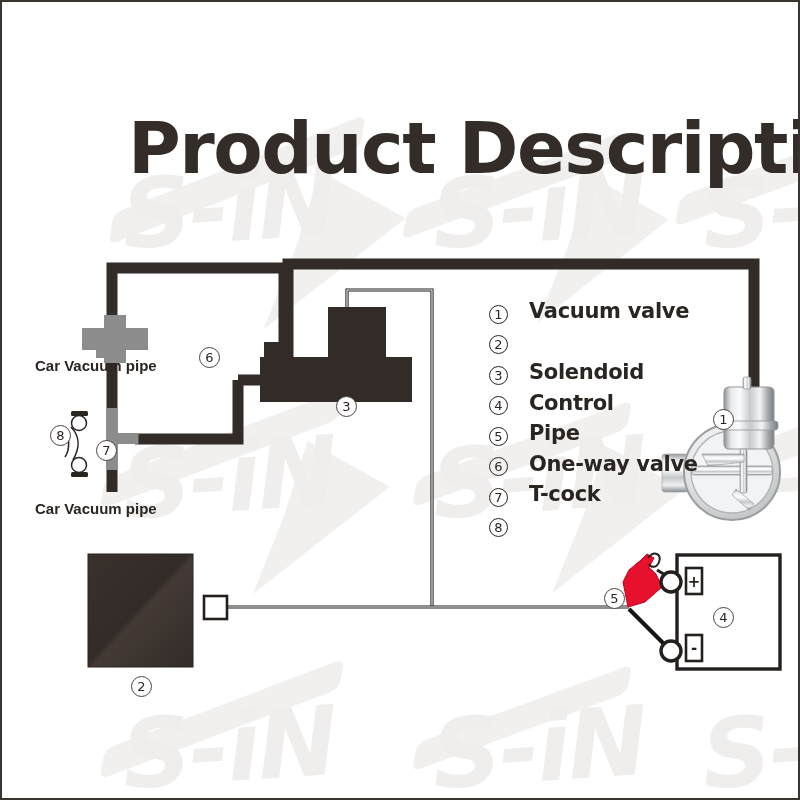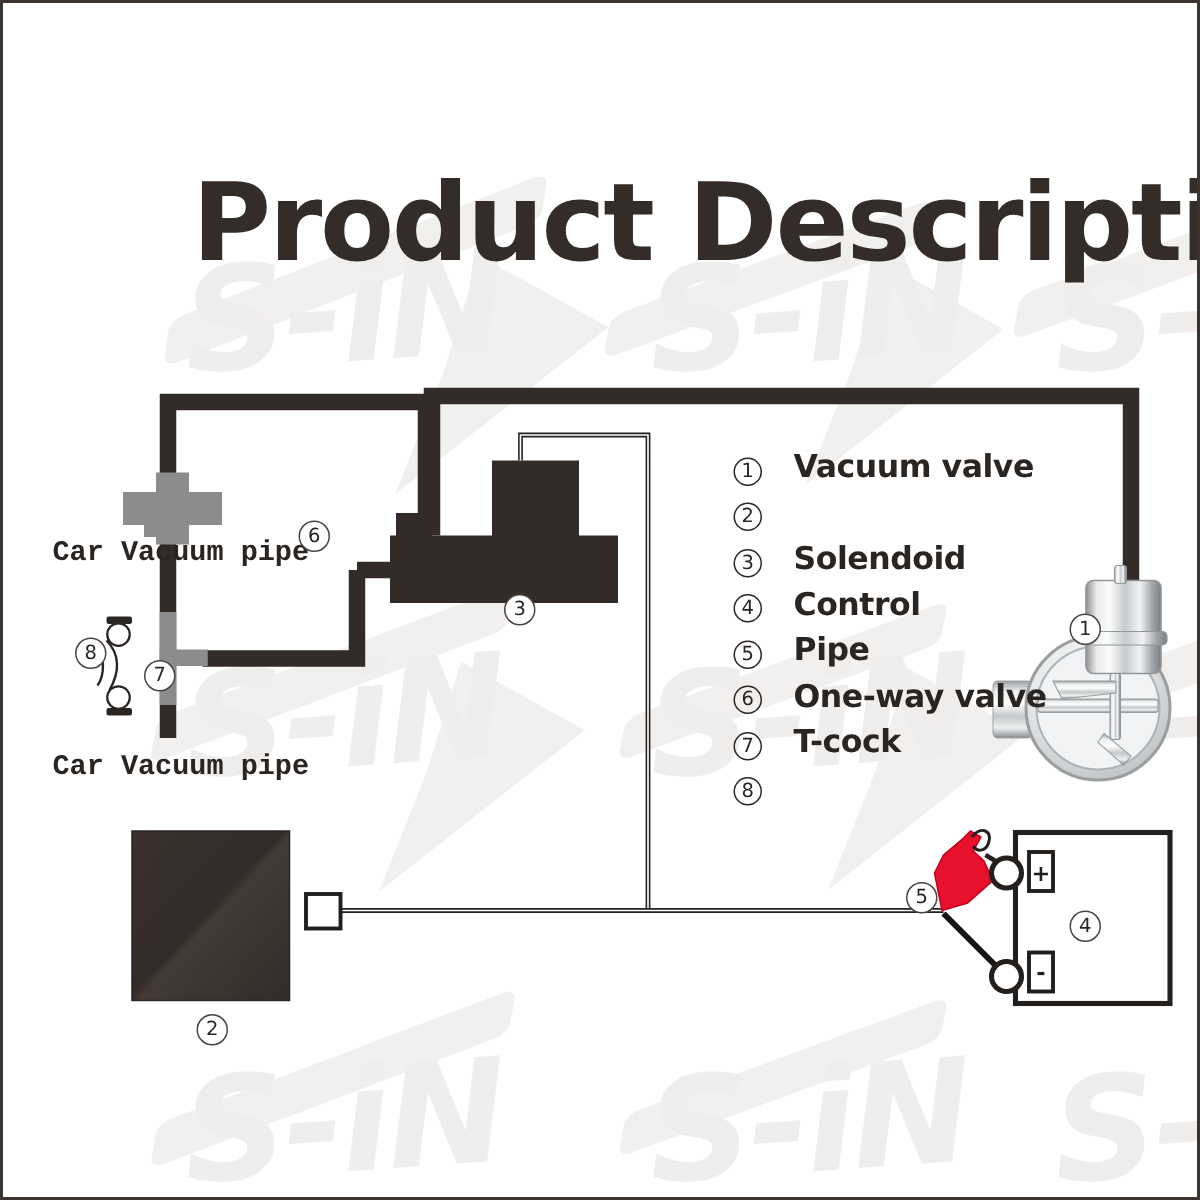--- a/index.html
+++ b/index.html
@@ -75,23 +75,23 @@
     font-family:"DejaVu Sans",sans-serif;
     font-weight:700;
     font-size:21px;
     color:#2b2522;
     margin-left:21px;
     letter-spacing:-0.3px;
   }
   .pipe-label{
     position:absolute;
     z-index:6;
-    font-family:Liberation Mono, monospace;
+    font-family:Liberation Sans, sans-serif;
     font-weight:700;
-    font-size:19px;
+    font-size:15px;
     color:#2b2522;
     white-space:nowrap;
   }
   .callout{
     position:absolute;
     z-index:7;
     display:flex;align-items:center;justify-content:center;
     width:21px;height:21px;
     border:1.5px solid #4a4340;
     border-radius:50%;

